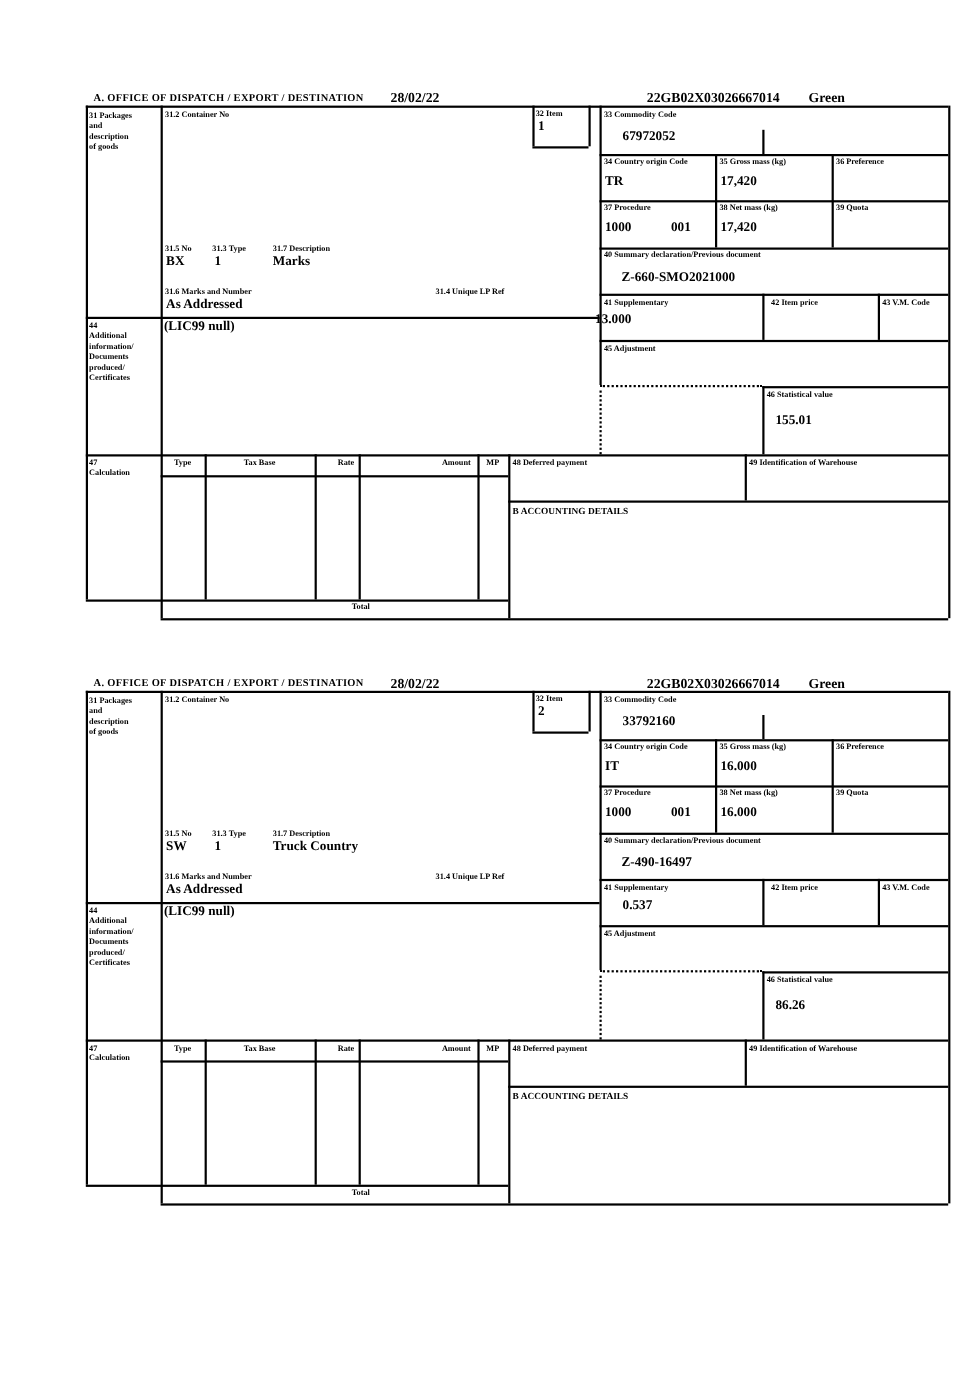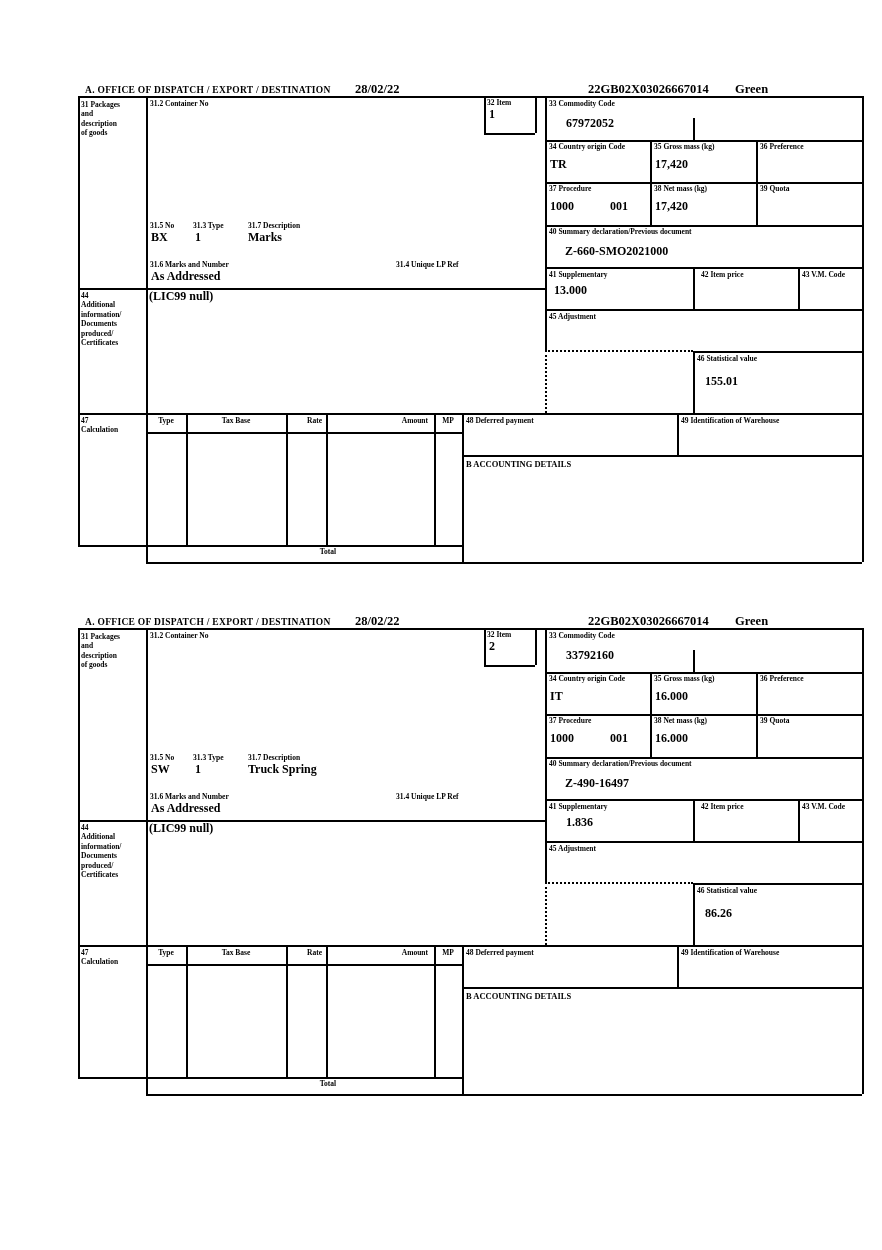--- a/index.html
+++ b/index.html
@@ -94,21 +94,21 @@
     <div class="t lbl" style="left:471px;top:102px;">37 Procedure</div>
     <div class="t val" style="left:472px;top:118px;">1000</div>
     <div class="t val" style="left:532px;top:118px;">001</div>
     <div class="t lbl" style="left:576px;top:102px;">38 Net mass (kg)</div>
     <div class="t val" style="left:577px;top:118px;">17,420</div>
     <div class="t lbl" style="left:682px;top:102px;">39 Quota</div>
 
     <div class="t lbl" style="left:471px;top:145px;">40 Summary declaration/Previous document</div>
     <div class="t val" style="left:487px;top:163px;">Z-660-SMO2021000</div>
     <div class="t lbl" style="left:471px;top:188px;">41 Supplementary</div>
-    <div class="t val" style="left:476px;top:202px;">13.000</div>
+    <div class="t val" style="left:463px;top:202px;">13.000</div>
     <div class="t lbl" style="left:623px;top:188px;">42 Item price</div>
     <div class="t lbl" style="left:724px;top:188px;">43 V.M. Code</div>
     <div class="t lbl" style="left:471px;top:230px;">45 Adjustment</div>
     <div class="t lbl" style="left:619px;top:272px;">46 Statistical value</div>
     <div class="t val" style="left:627px;top:293px;">155.01</div>
 
     <div class="t lbl" style="left:72px;top:139px;">31.5 No</div>
     <div class="t lbl" style="left:115px;top:139px;">31.3 Type</div>
     <div class="t lbl" style="left:170px;top:139px;">31.7 Description</div>
     <div class="t val" style="left:73px;top:149px;">BX</div>
@@ -202,33 +202,33 @@
     <div class="t lbl" style="left:471px;top:102px;">37 Procedure</div>
     <div class="t val" style="left:472px;top:118px;">1000</div>
     <div class="t val" style="left:532px;top:118px;">001</div>
     <div class="t lbl" style="left:576px;top:102px;">38 Net mass (kg)</div>
     <div class="t val" style="left:577px;top:118px;">16.000</div>
     <div class="t lbl" style="left:682px;top:102px;">39 Quota</div>
 
     <div class="t lbl" style="left:471px;top:145px;">40 Summary declaration/Previous document</div>
     <div class="t val" style="left:487px;top:163px;">Z-490-16497</div>
     <div class="t lbl" style="left:471px;top:188px;">41 Supplementary</div>
-    <div class="t val" style="left:488px;top:202px;">1.836</div>
+    <div class="t val" style="left:488px;top:202px;">0.537</div>
     <div class="t lbl" style="left:623px;top:188px;">42 Item price</div>
     <div class="t lbl" style="left:724px;top:188px;">43 V.M. Code</div>
     <div class="t lbl" style="left:471px;top:230px;">45 Adjustment</div>
     <div class="t lbl" style="left:619px;top:272px;">46 Statistical value</div>
     <div class="t val" style="left:627px;top:293px;">86.26</div>
 
     <div class="t lbl" style="left:72px;top:139px;">31.5 No</div>
     <div class="t lbl" style="left:115px;top:139px;">31.3 Type</div>
     <div class="t lbl" style="left:170px;top:139px;">31.7 Description</div>
     <div class="t val" style="left:73px;top:149px;">SW</div>
     <div class="t val" style="left:117px;top:149px;">1</div>
-    <div class="t val" style="left:170px;top:149px;">Truck Spring</div>
+    <div class="t val" style="left:170px;top:149px;">Truck Country</div>
     <div class="t lbl" style="left:72px;top:178px;">31.6 Marks and Number</div>
     <div class="t lbl" style="left:318px;top:178px;">31.4 Unique LP Ref</div>
     <div class="t val" style="left:73px;top:188px;">As Addressed</div>
 
     <div class="t val" style="left:71px;top:208px;">(LIC99 null)</div>
 
     <div class="t lbl ctr" style="left:68px;top:334px;width:40px;">Type</div>
     <div class="t lbl ctr" style="left:108px;top:334px;width:100px;">Tax Base</div>
     <div class="t lbl rgt" style="left:208px;top:334px;width:36px;">Rate</div>
     <div class="t lbl rgt" style="left:248px;top:334px;width:102px;">Amount</div>

